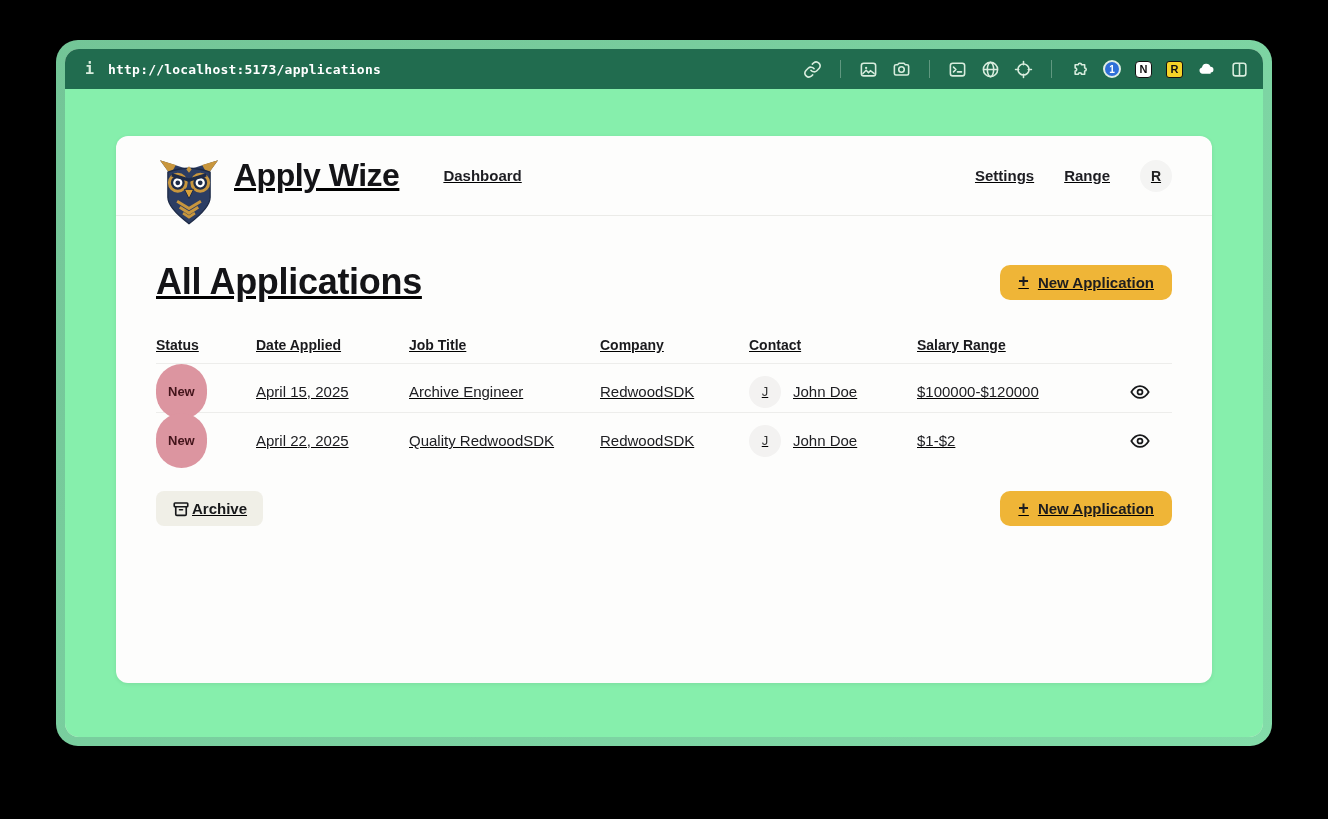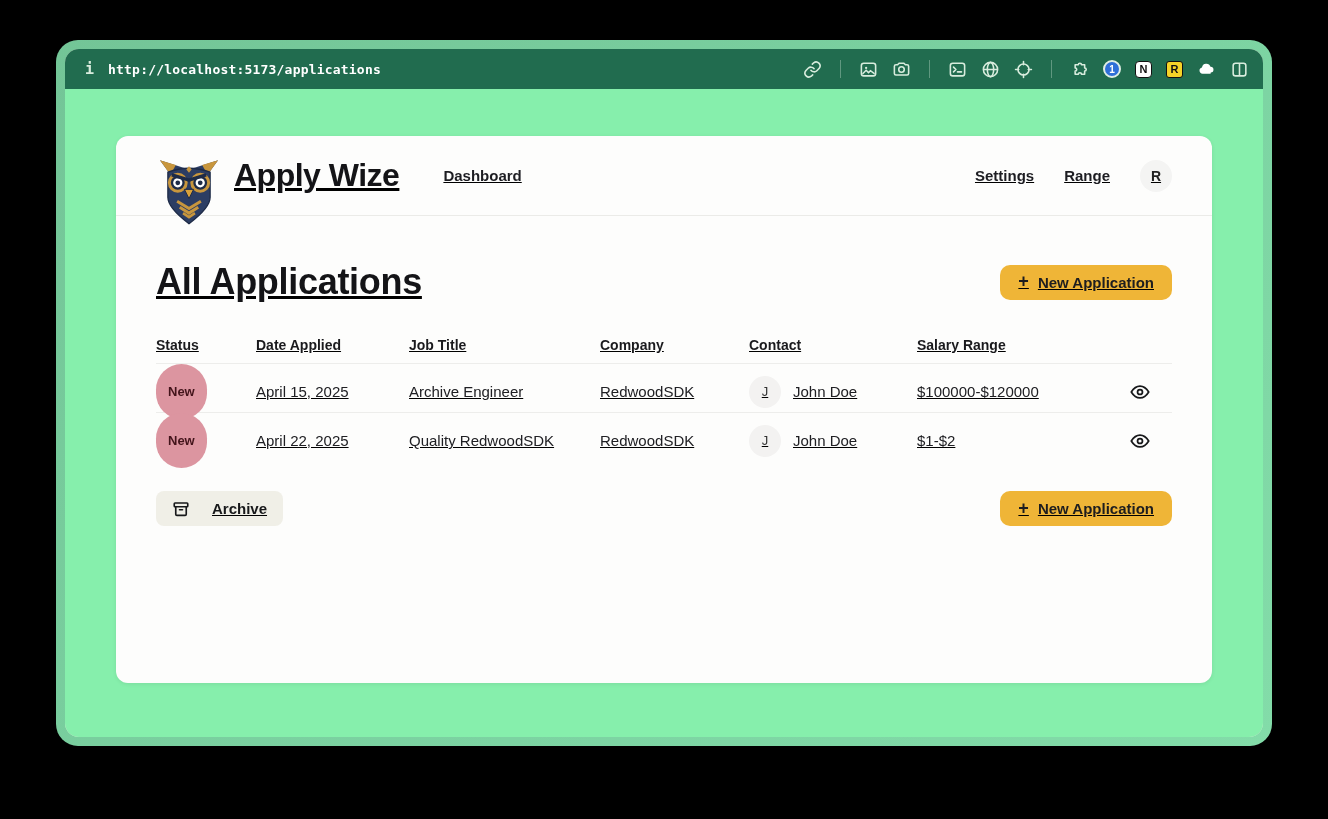--- a/index.html
+++ b/index.html
@@ -71,21 +71,21 @@
                font-weight:600; padding:20px 12px; border-radius:999px; }
   .contact-cell { display:flex; align-items:center; gap:12px; }
   .contact-avatar { width:32px; height:32px; border-radius:50%; background:#f3f2f1;
                     display:flex; align-items:center; justify-content:center;
                     font-size:13px; color:#333; }
   .action-cell { display:flex; justify-content:center; }
   .eye-btn { background:none; border:none; cursor:pointer; padding:4px; display:flex; }
 
   
   .footer-row { margin-top:30px; display:flex; align-items:center; justify-content:space-between; }
-  .btn-secondary { display:flex; align-items:center; gap:22px; height:35px; padding:0 16px;
+  .btn-secondary { display:flex; align-items:center; gap:2px; height:35px; padding:0 16px;
                    background:#f0efe7; border:none; border-radius:8px; cursor:pointer;
                    font-family:inherit; font-size:15px; font-weight:700; color:#17181a; }
 </style>
 </head>
 <body>
 
 <div class="window">
   <div class="window-inner">
 
     <div class="browser-bar">

